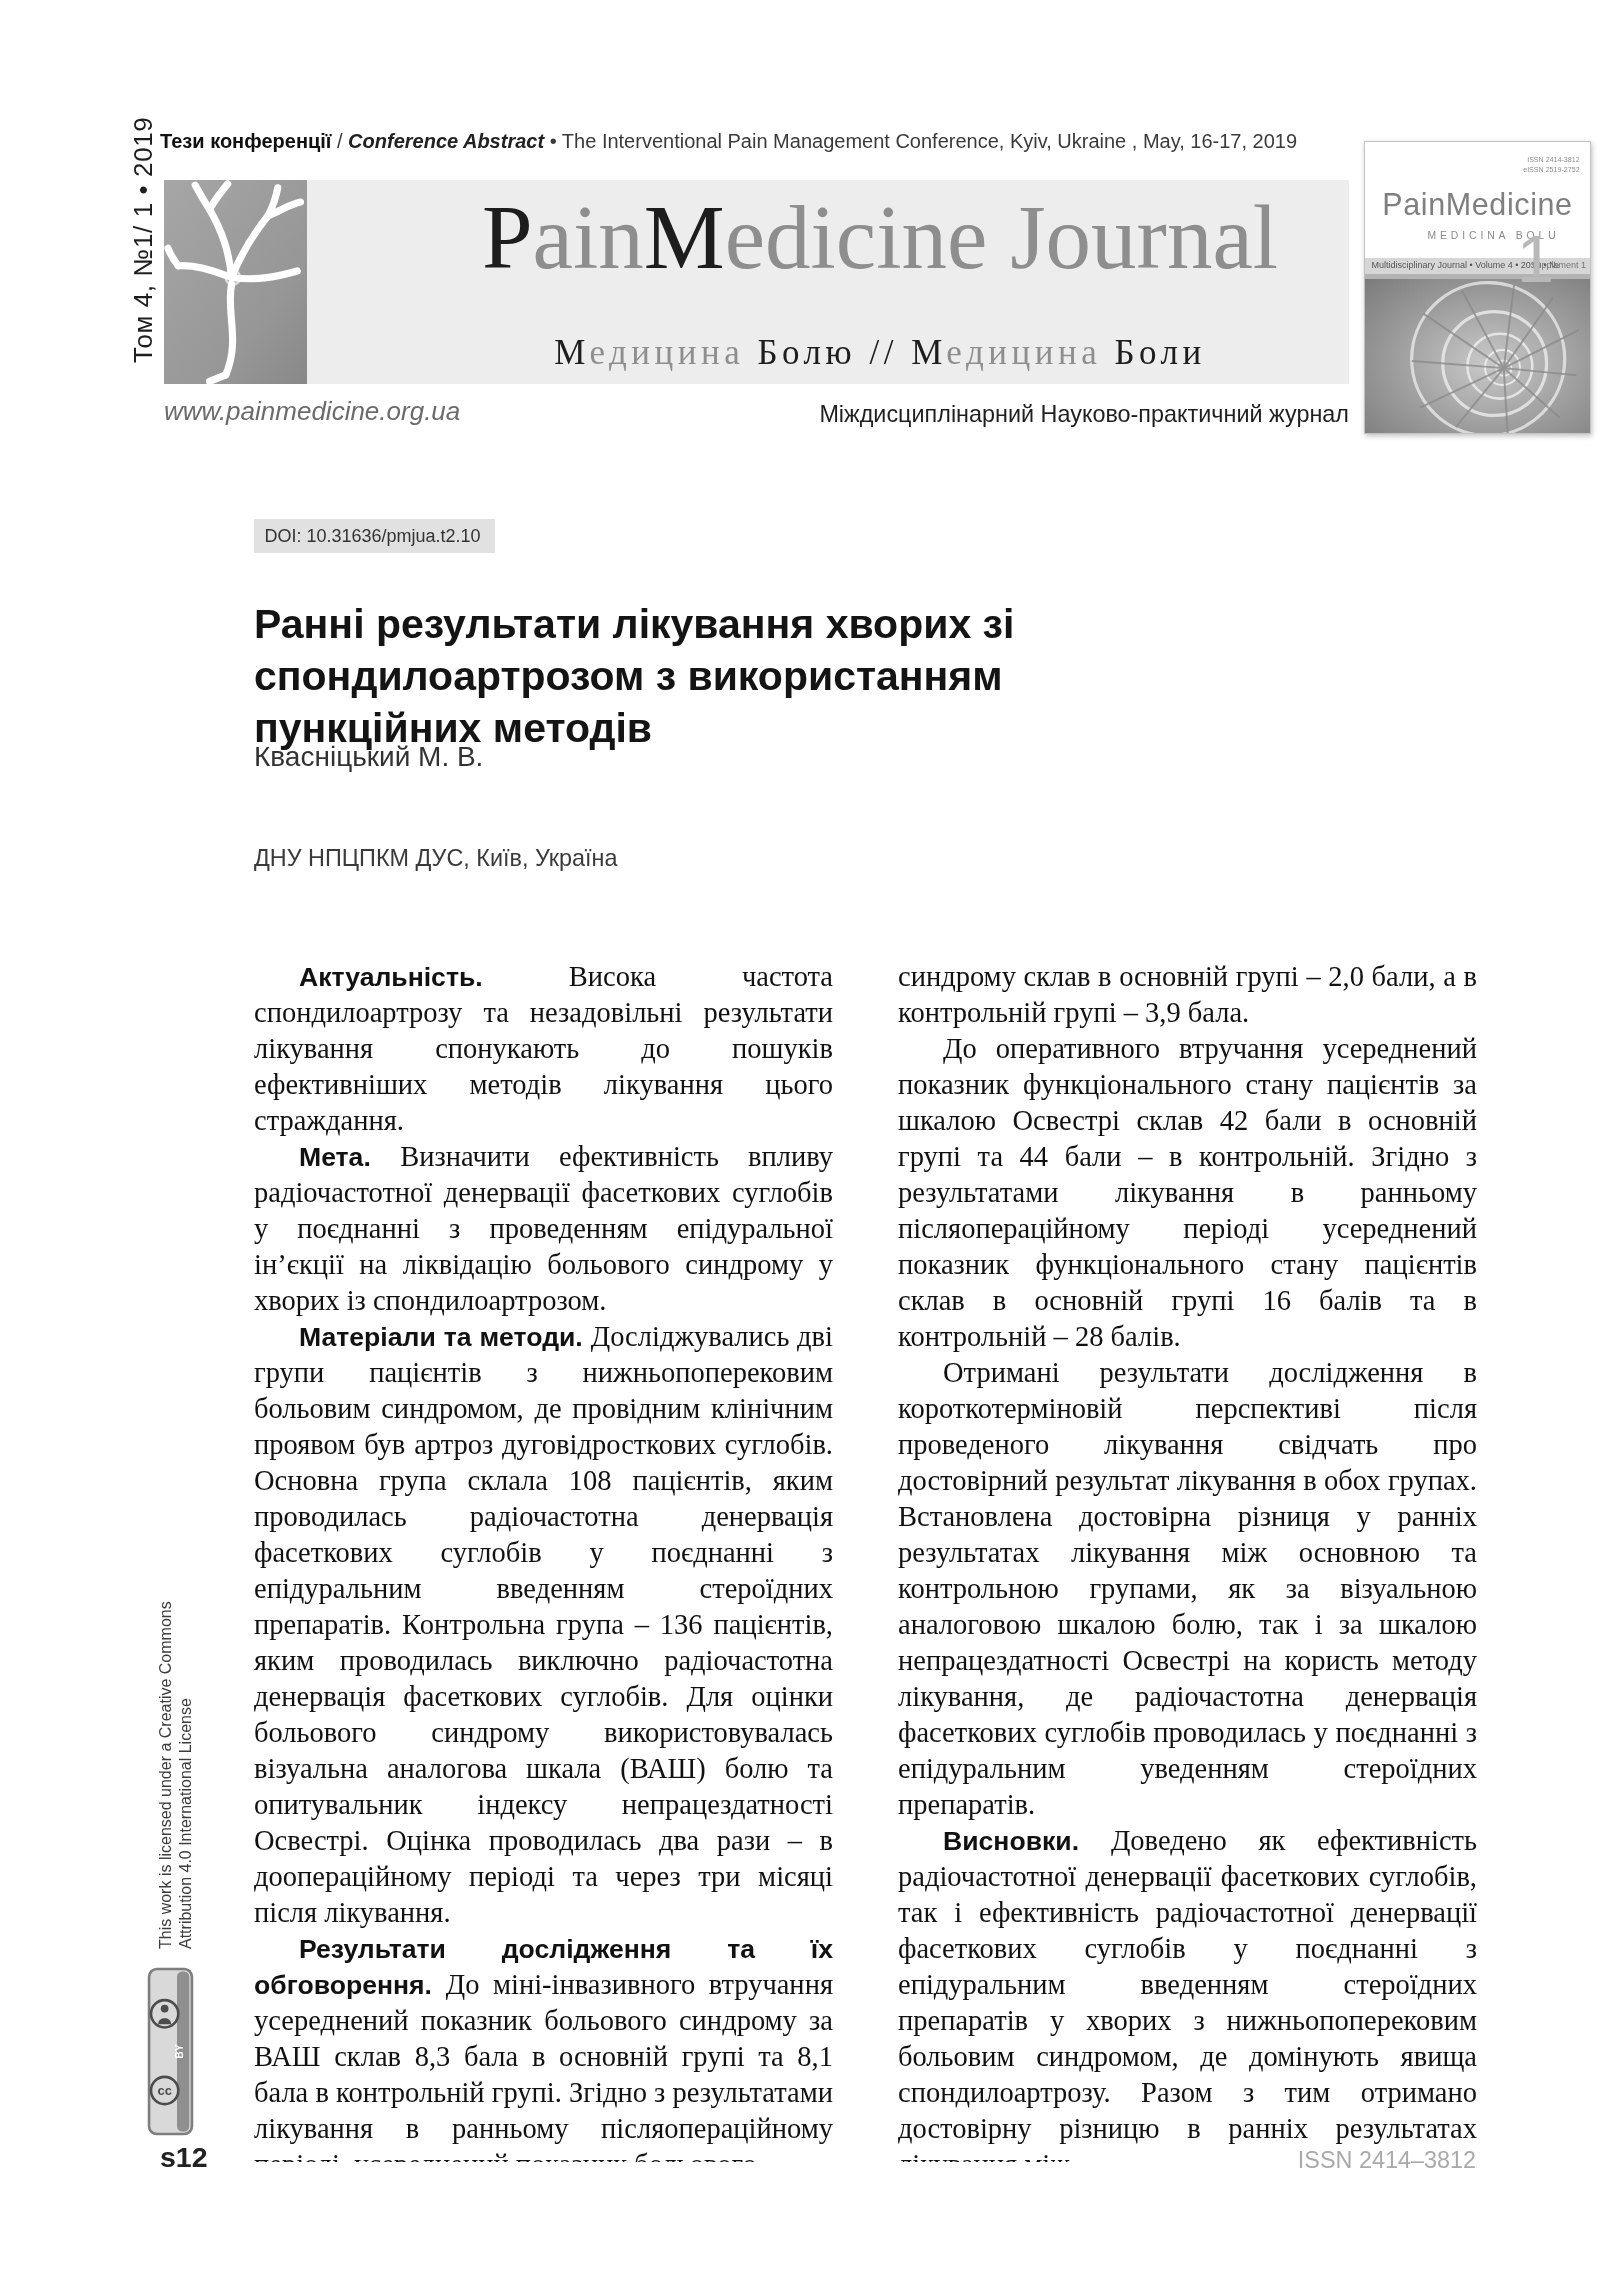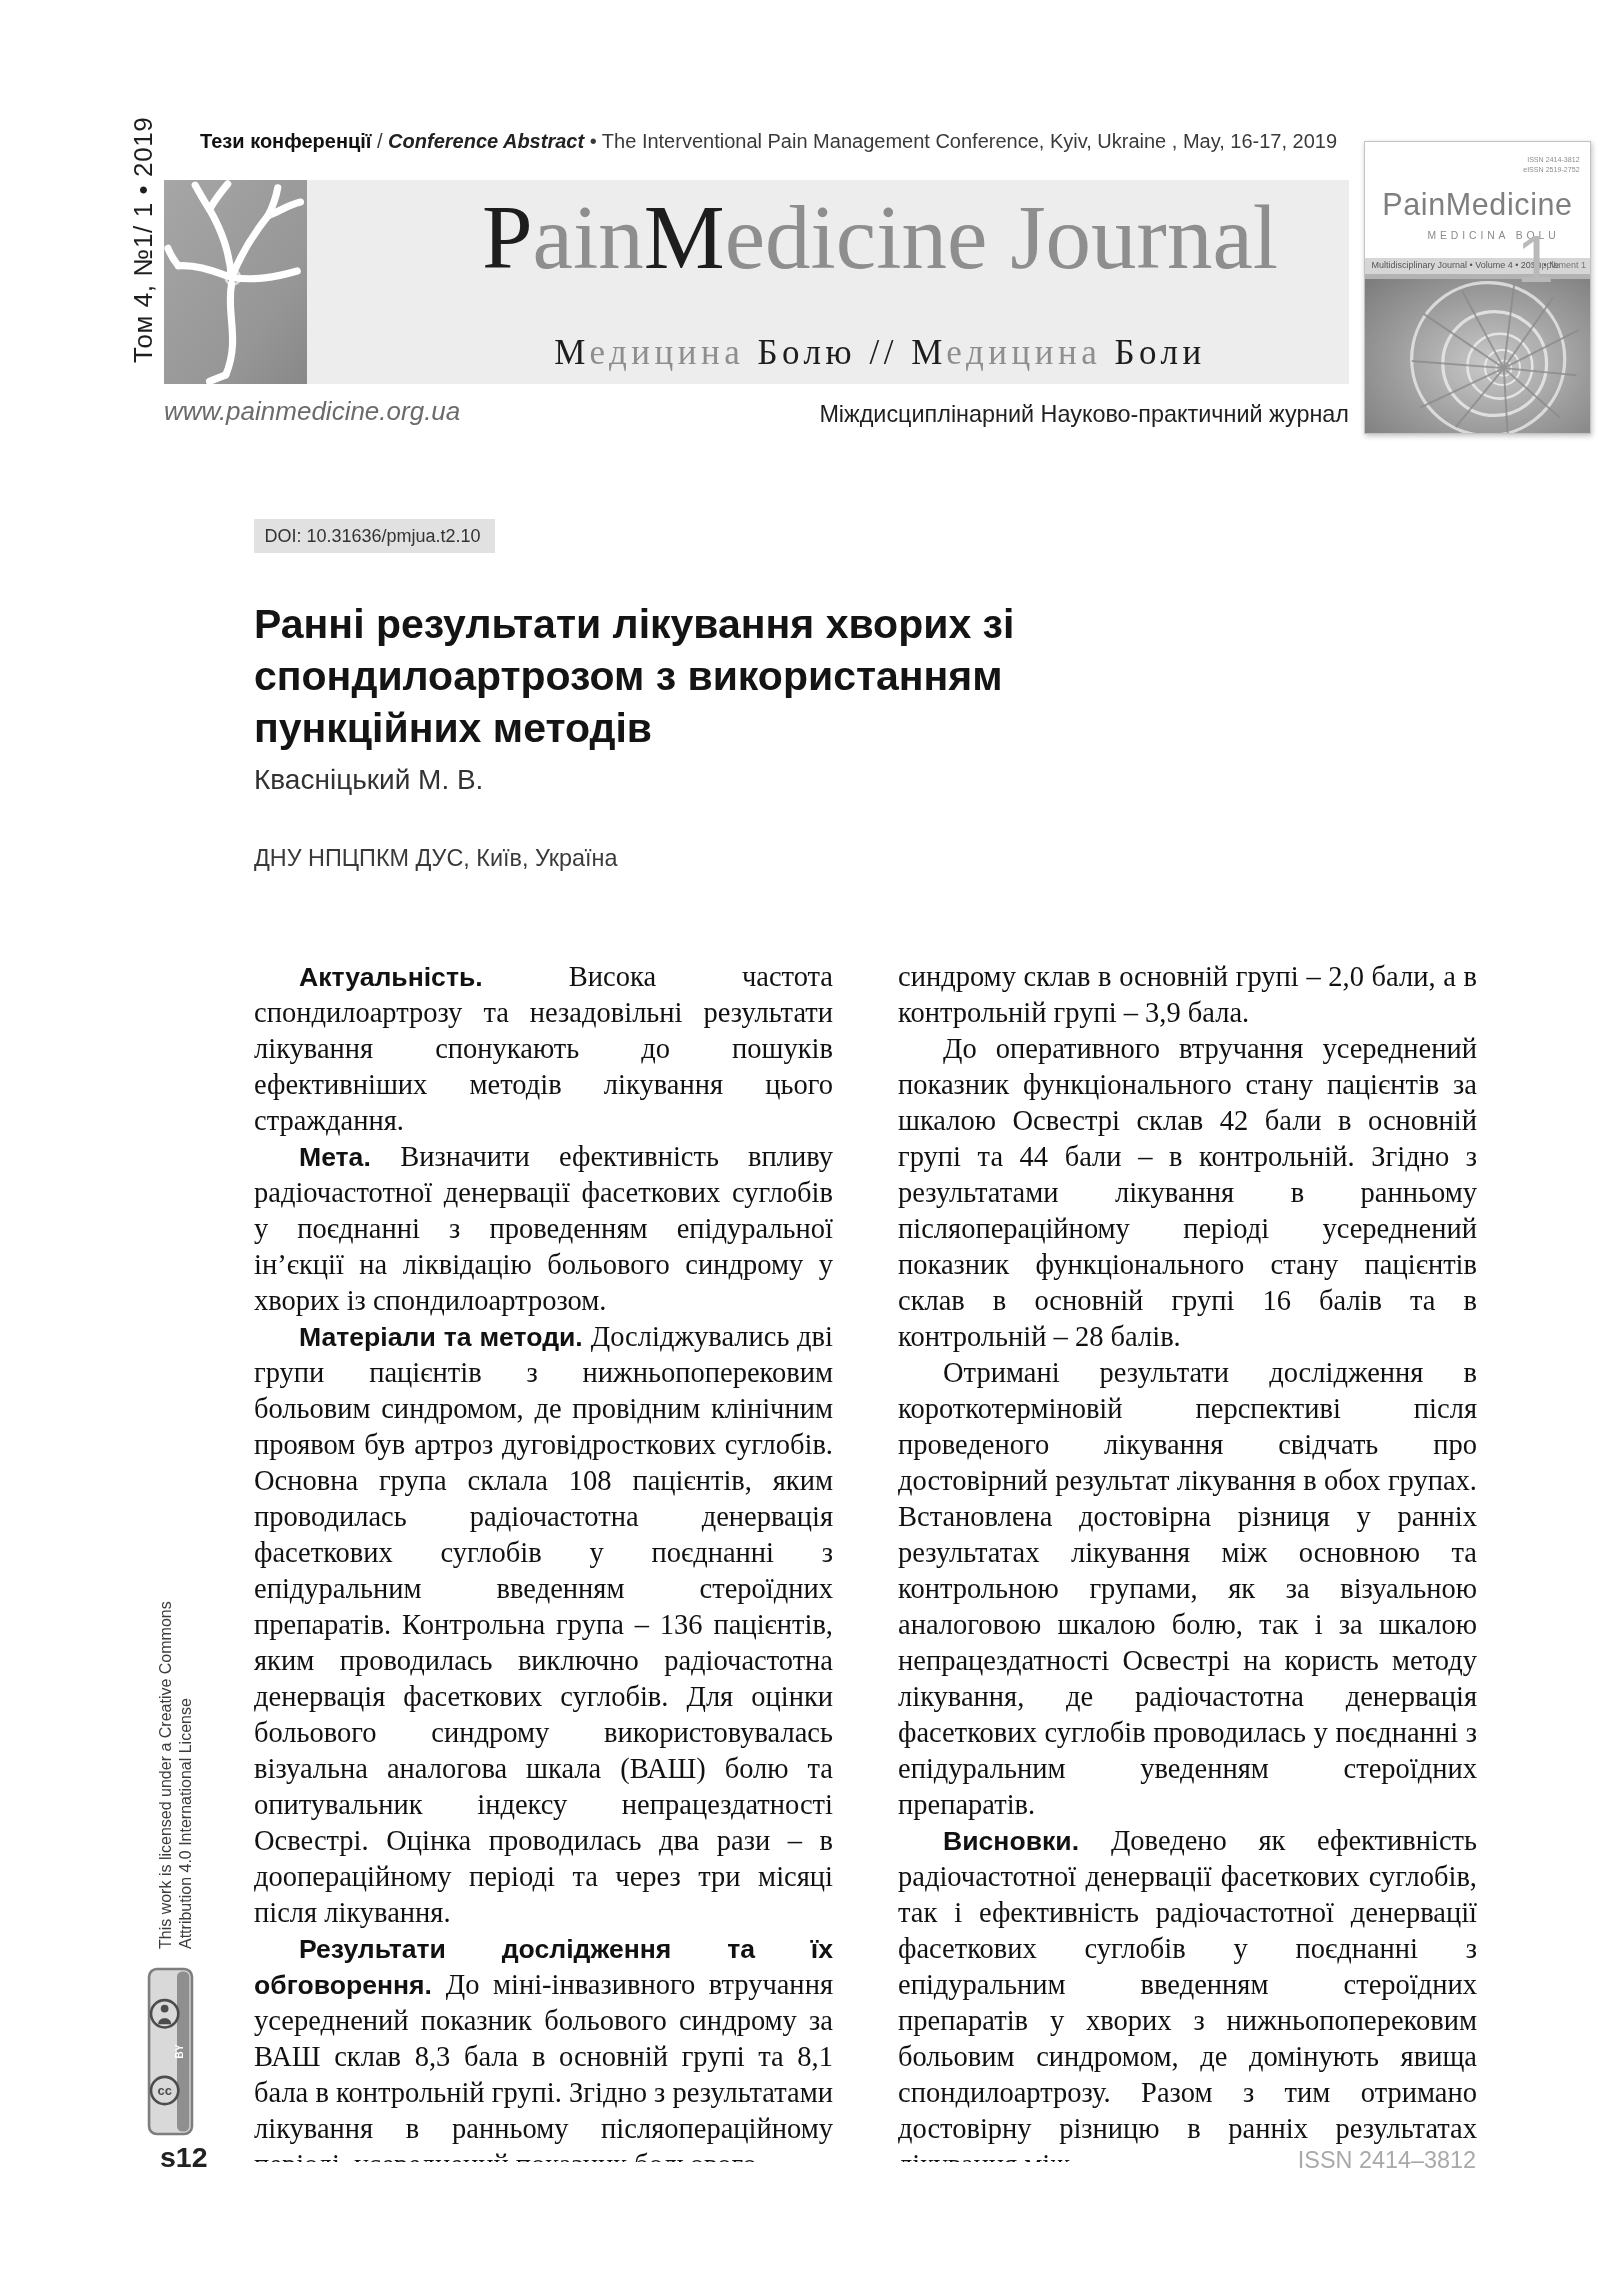--- a/index.html
+++ b/index.html
@@ -1,19 +1,19 @@
 <!DOCTYPE html>
 <html lang="uk" style="font-size:10.4px"><head>
 <meta charset="utf-8">
 <style>
   html,body{margin:0;padding:0;background:#fff;}
   body{width:1620px;height:2284px;position:relative;font-family:"Liberation Sans",sans-serif;color:#1a1a1a;overflow:hidden;}
 
   
-  .conf-strip{position:absolute;left:160px;top:130px;width:1194px;font-size:20px;color:#2b2b2b;white-space:nowrap;margin-left:40px;}
+  .conf-strip{position:absolute;left:160px;top:130px;width:1194px;font-size:20px;color:#2b2b2b;white-space:nowrap;}
   .conf-strip .uk{font-weight:bold;color:#111;}
   .conf-strip .en{font-style:italic;font-weight:bold;color:#222;}
   .conf-strip .rest{color:#3a3a3a;font-weight:300;}
 
   
   .masthead{position:absolute;left:164px;top:180px;width:1185px;height:204px;background:#ededed;}
   .logo-box{position:absolute;left:0;top:0;width:143px;height:204px;background:#9c9c9c;overflow:hidden;}
   .mast-text{position:absolute;left:247px;right:0;top:0;bottom:0;display:flex;flex-direction:column;align-items:center;justify-content:center;gap:33px;}
   .mast-title{font-family:"Liberation Serif",serif;font-size:91px;line-height:1;white-space:nowrap;}
   .mast-title .dark{color:#1d1d1d;}
@@ -36,21 +36,21 @@
   .cover-bignum{position:absolute;top:83px;right:36px;font-size:67px;font-weight:300;color:#b9b9b9;line-height:1;z-index:3;}
   .cover-band{position:absolute;left:0;top:116px;width:100%;height:15.6px;background:#d6d6d6;z-index:2;}
   .cover-band .band-main{position:absolute;left:6.5px;top:1.9px;font-size:9px;color:#555;}
   .cover-band .band-suppl{position:absolute;right:3.9px;top:1.9px;font-size:9px;color:#777;}
   .cover-underband{position:absolute;left:0;top:132px;width:100%;height:4.5px;background:#b3b3b3;z-index:2;}
   .cover-photo{position:absolute;left:0;top:136px;width:225px;height:155px;}
 
   
   .doi-badge{position:absolute;left:254px;top:519px;background:#e1e1e1;padding:6.5px 14.3px 6.5px 10.4px;font-size:18px;color:#333;}
   .article-title{position:absolute;left:254px;top:571px;width:921px;font-size:41px;line-height:52px;font-weight:bold;color:#141414;}
-  .article-author{position:absolute;left:254px;top:764px;font-size:28px;color:#323232;}
+  .article-author{position:absolute;left:254px;top:741px;font-size:28px;color:#323232;}
   .article-affil{position:absolute;left:254px;top:845px;font-size:23.4px;color:#3a3a3a;}
 
   
   .col{position:absolute;top:959px;width:579px;height:1203px;overflow:hidden;
        font-family:"Liberation Serif",serif;font-size:28.5px;line-height:36px;text-align:justify;color:#111;}
   .col-1{left:254px;}
   .col-2{left:898px;}
   .para{margin:0;}
   .para.indent{text-indent:45px;}
   .lead{font-family:"Liberation Sans",sans-serif;font-weight:bold;font-size:26.6px;}

